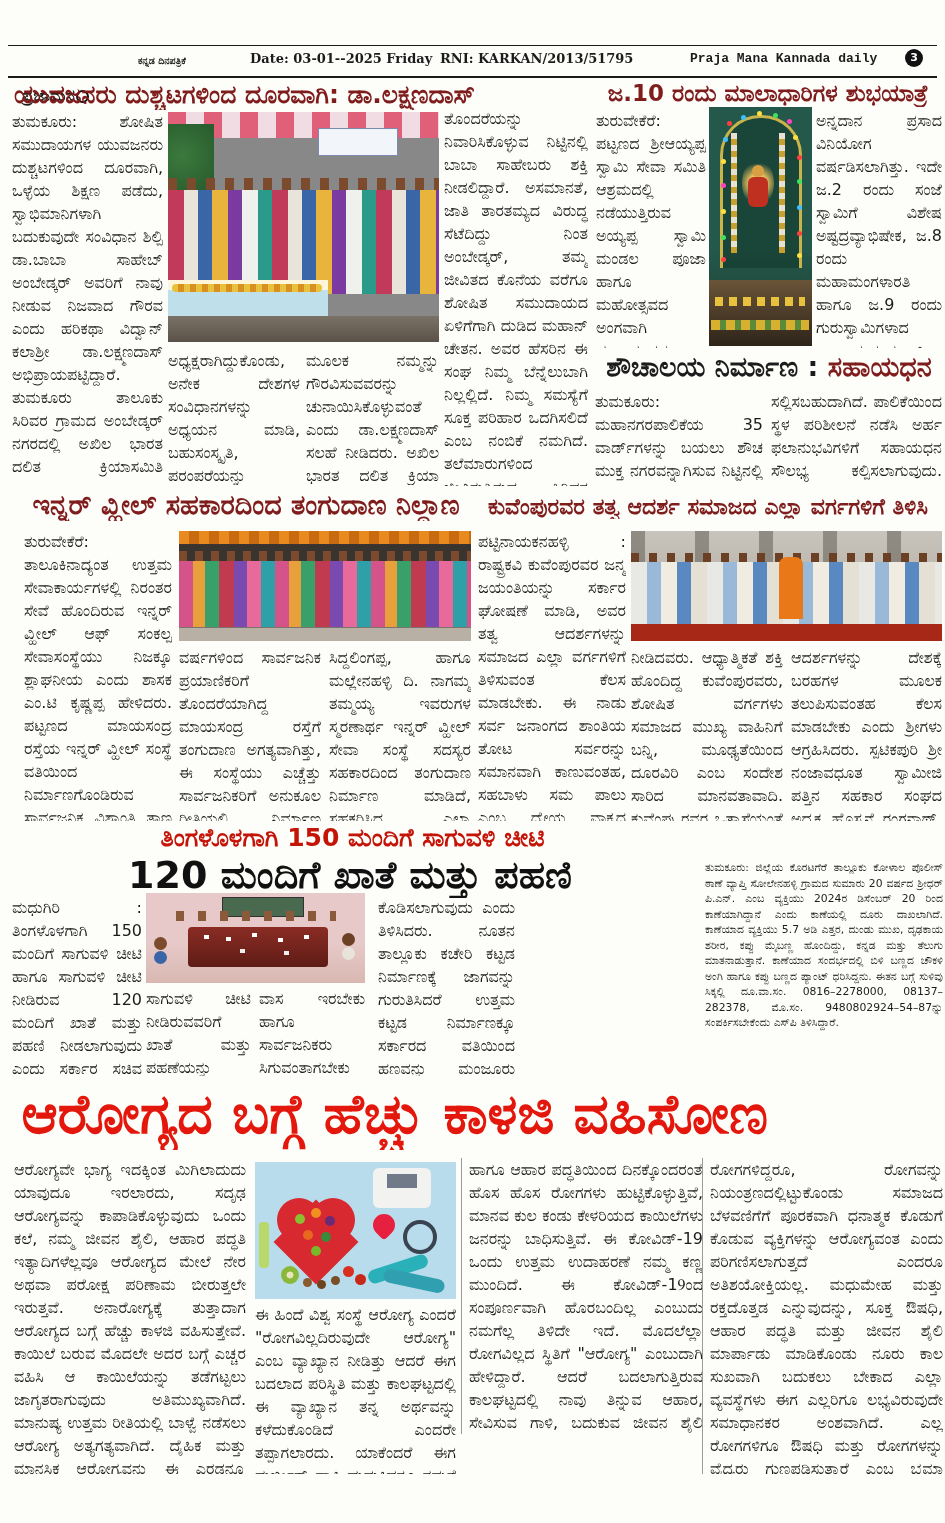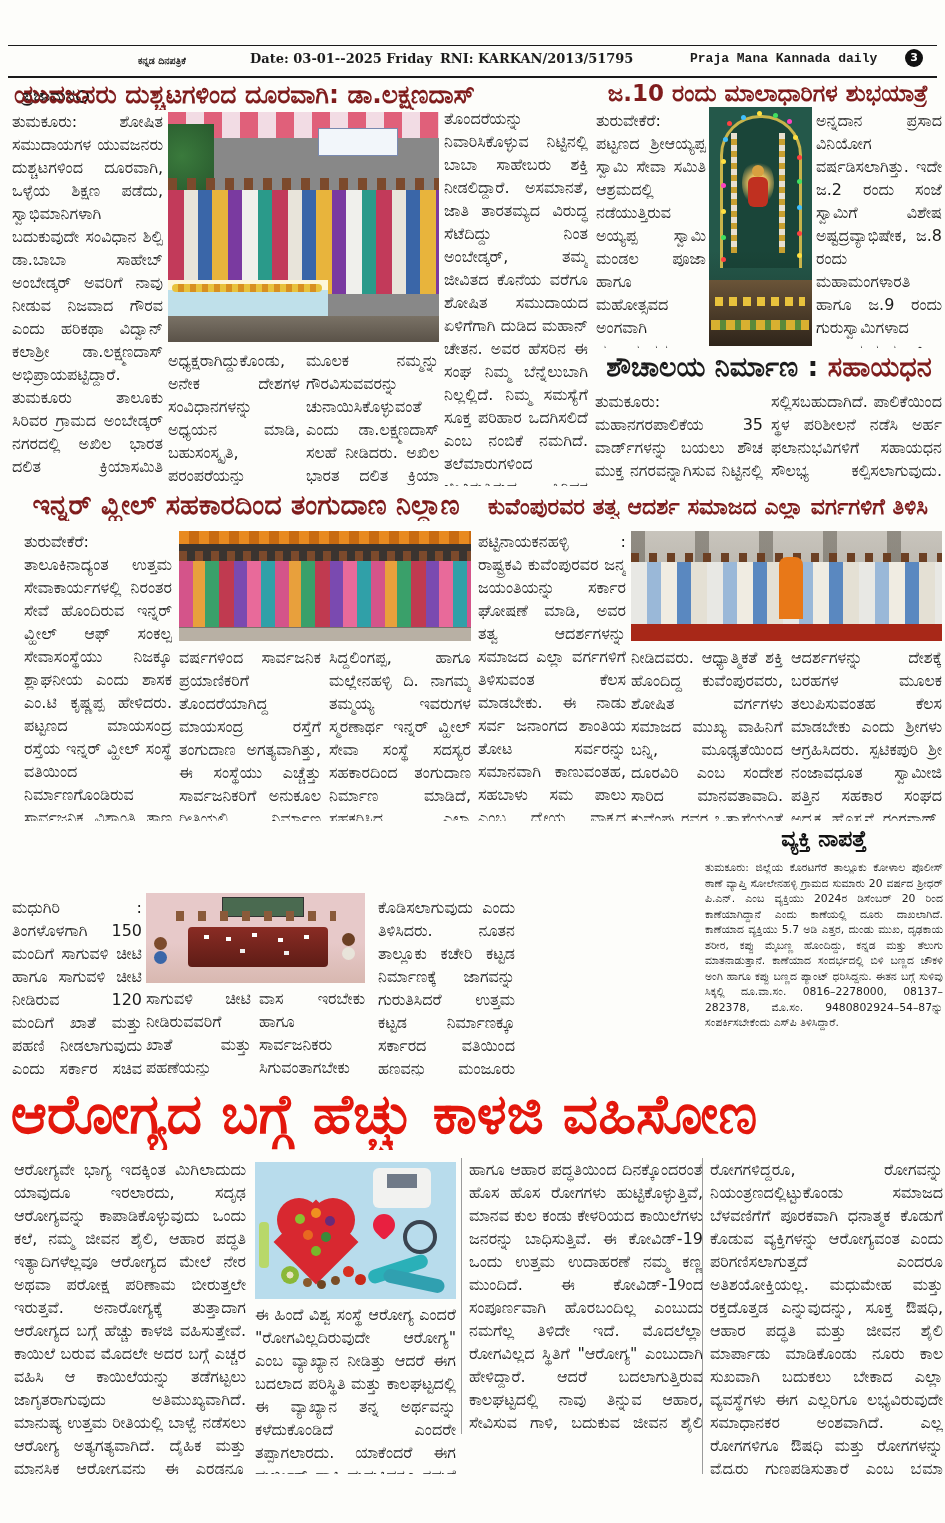--- a/index.html
+++ b/index.html
@@ -83,21 +83,21 @@
   .pF-bps{left:132px;top:12px;width:30px;height:14px;background:#707a88;}
   .pF-steth{left:148px;top:58px;width:26px;height:26px;border-radius:50%;border:4px solid #3a4450;background:rgba(0,0,0,0);}
   .pF-heart{left:118px;top:52px;width:22px;height:22px;border-radius:50% 50% 4px 50%;transform:rotate(45deg);background:#e82040;}
   .pF-d1{left:112px;top:100px;width:62px;height:14px;border-radius:7px;background:#2ab0b8;transform:rotate(-18deg);}
   .pF-d2{left:128px;top:112px;width:62px;height:14px;border-radius:7px;background:#30a0b0;transform:rotate(12deg);}
   .pF-tom{left:88px;top:104px;width:11px;height:11px;border-radius:50%;background:#d83020;box-shadow:12px 8px 0 #c82818;}
   .pF-nut{left:48px;top:116px;width:9px;height:9px;border-radius:50%;background:#8a5a2c;box-shadow:14px 2px 0 #6e4420,28px -2px 0 #7a4e26;}
   .pF-kiwi{left:26px;top:104px;width:18px;height:18px;border-radius:50%;background:radial-gradient(circle,#e8e4c0 0 25%,#8ab838 30%);}
   .pF-cel{left:4px;top:60px;width:10px;height:46px;border-radius:4px;background:#b8d86a;}
   
-  .bighl{position:absolute;left:0;top:1078px;width:768px;height:72px;text-align:center;font-weight:bold;
+  .bighl{position:absolute;left:0;top:1078px;width:768px;height:72px;text-align:right;font-weight:bold;
          font-size:55px;color:#e3170c;white-space:nowrap;overflow:hidden;line-height:72px;}
   .kicker{position:absolute;left:30px;top:823px;width:645px;text-align:center;font-weight:bold;font-size:25px;color:#c41407;white-space:nowrap;overflow:hidden;}
   .hl120{position:absolute;left:20px;top:853px;width:660px;text-align:center;font-weight:bold;font-size:38px;color:#111;white-space:nowrap;overflow:hidden;}
   .misstitle{position:absolute;left:705px;top:826px;width:238px;text-align:center;font-weight:bold;font-size:22px;color:#111;}
 </style>
 </head>
 <body>
 
 <div id="page">
 
@@ -165,34 +165,35 @@
   <div class="photo pD" style="left:631px;top:531px;width:311px;height:110px;">
     <div class="pD-pillars"></div>
     <div class="pD-heads"></div>
     <div class="pD-men"></div>
     <div class="pD-swami"></div>
     <div class="pD-carpet"></div>
   </div>
   <div class="col" style="left:631px;top:646px;width:152px;height:175px;">ನೀಡಿದವರು. ಆಧ್ಯಾತ್ಮಿಕತೆ ಶಕ್ತಿ ಹೊಂದಿದ್ದ ಕುವೆಂಪುರವರು, ಶೋಷಿತ ವರ್ಗಗಳು ಸಮಾಜದ ಮುಖ್ಯ ವಾಹಿನಿಗೆ ಬನ್ನಿ, ಮೂಢ್ಯತೆಯಿಂದ ದೂರವಿರಿ ಎಂಬ ಸಂದೇಶ ಸಾರಿದ ಮಾನವತಾವಾದಿ. ಕುವೆಂಪು ರವರ ಒತ್ತಾಸೆಯಂತೆ ಕನ್ನಡ ಭಾಷೆಗೆ ಶಾಸ್ತ್ರೀಯ ಸ್ಥಾನಮಾನ ದೊರಕ ಬೇಕೆಂಬ ಉದ್ದೇಶ ಈಡೇರಿದ್ದು. ಸರ್ಕಾರ ರಾಷ್ಟ್ರಕವಿ ಕುವೆಂಪುರವರ ಬಗ್ಗೆ ಹೆಚ್ಚು ಒಲವು ಹೊಂದಿ ಅವರ ಜನ್ಮದಿನವನ್ನು ಸರ್ಕಾರಿ ಜಯಂತಿ ಕಾರ್ಯಕ್ರಮ ಎಂದು ಘೋಷಣೆ ಮಾಡಿ ಅವರ ತತ್ವ</div>
   <div class="col" style="left:791px;top:646px;width:151px;height:175px;">ಆದರ್ಶಗಳನ್ನು ದೇಶಕ್ಕೆ ಬರಹಗಳ ಮೂಲಕ ತಲುಪಿಸುವಂತಹ ಕೆಲಸ ಮಾಡಬೇಕು ಎಂದು ಶ್ರೀಗಳು ಆಗ್ರಹಿಸಿದರು. ಸ್ಪಟಿಕಪುರಿ ಶ್ರೀ ನಂಜಾವಧೂತ ಸ್ವಾಮೀಜಿ ಪತ್ತಿನ ಸಹಕಾರ ಸಂಘದ ಅಧ್ಯಕ್ಷ ಹೊಸ್ಮನೆ ರಂಗನಾಥ್, ಗೌರವಾಧ್ಯಕ್ಷ ಇ. ಶಿವಾನಂದ್, ಅರುಣೋದಯ ವಿದ್ಯಾ ಸಂಸ್ಥೆಯ ಅಧ್ಯಕ್ಷ ಕೆ. ಮಂಜುನಾಥ್, ತಮ್ಮಣ್ಣ ಮುಖಂಡ ರಾಜಣ್ಣ, ಶಿವಣ್ಣ, ಕೃಷ್ಣಪ್ಪ, ನಿರಂಜನ್, ಪಿಡಿಒ ಲಕ್ಷ್ಮಿಬಾಯಿ, ಕ್ಯಾದಿಗುಂಟೆ ಲಕ್ಷ್ಮಿಕಾಂತ್, ಚಂದ್ರಶೇಖರ್ ಸೇರಿದಂತೆ ಹಲವಾರು ಮುಖಂಡರು ಹಾಜರಿದ್ದರು.</div>
 
+  <div class="kicker">ತಿಂಗಳೊಳಗಾಗಿ 150 ಮಂದಿಗೆ ಸಾಗುವಳಿ ಚೀಟಿ</div>
+  <div class="hl120">120 ಮಂದಿಗೆ ಖಾತೆ ಮತ್ತು ಪಹಣಿ</div>
   <div class="col" style="left:12px;top:896px;width:130px;height:180px;">ಮಧುಗಿರಿ : ತಿಂಗಳೊಳಗಾಗಿ 150 ಮಂದಿಗೆ ಸಾಗುವಳಿ ಚೀಟಿ ಹಾಗೂ ಸಾಗುವಳಿ ಚೀಟಿ ನೀಡಿರುವ 120 ಮಂದಿಗೆ ಖಾತೆ ಮತ್ತು ಪಹಣಿ ನೀಡಲಾಗುವುದು ಎಂದು ಸರ್ಕಾರ ಸಚಿವ ಕೆ.ಎನ್.ರಾಜಣ್ಣ ತಿಳಿಸಿದರು. ಪಟ್ಟಣದ ತಾಲ್ಲೂಕು ಕಚೇರಿಯಲ್ಲಿ ಬುಧವಾರ ಬಗರ್ ಹುಕುಂ ಸಕ್ರಮೀಕರಣ ಸಮಿತಿ ಸಭೆಯ ಅಧ್ಯಕ್ಷತೆ ವಹಿಸಿ ಮಾತನಾಡಿದ ಅವರು, ಹಲವು ವರ್ಷಗಳಿಂದ ಸಾಗುವಳಿ ಚೀಟಿ ನೀಡಿರುವವರಿಗೆ ಖಾತೆ ಮತ್ತು ಪಹಣೆಯನ್ನು ಮಾಡಿಕೊಡಬೇಕೆಂದು ತಹಶೀಲ್ದಾರ್ ಅವರಿಗೆ ಸೂಚಿಸಿದರು. ಮಧುಗಿರಿಗೆ ಕಂದಾಯ ಸಚಿವ ಕೃಷ್ಣ ಭೈರೇಗೌಡ ಅವರನ್ನು ಕರೆಸಿ ಅವರ ಮೂಲಕವೇ ಸಾಗುವಳಿ ಚೀಟಿ ಹಾಗೂ</div>
   <div class="photo pE" style="left:146px;top:893px;width:219px;height:90px;">
     <div class="pE-window"></div>
     <div class="pE-row"></div>
     <div class="pE-table"></div>
     <div class="pE-papers"></div>
     <div class="pE-p1"></div>
     <div class="pE-p2"></div>
   </div>
   <div class="col" style="left:146px;top:987px;width:105px;height:89px;">ಸಾಗುವಳಿ ಚೀಟಿ ನೀಡಿರುವವರಿಗೆ ಖಾತೆ ಮತ್ತು ಪಹಣೆಯನ್ನು ವಿತರಿಸುವ ಕಾರ್ಯಕ್ರಮವನ್ನು ಆಯೋಜಿಸಲಾಗುವುದು ಎಂದು ತಿಳಿಸಿದರು. 14 ಮಂದಿಗೆ ಸಾಗುವಳಿ ಚೀಟಿ ನೀಡಲು ಸಭೆಯಲ್ಲಿ ಅನುಮೋದಿಸಲಾಯಿತು. ಕಂದಾಯ ನಿರೀಕ್ಷಕರು ಹಾಗೂ ಗ್ರಾಮ ಲೆಕ್ಕಿಗರು ಸ್ಥಳೀಯವಾಗಿ</div>
   <div class="col" style="left:259px;top:987px;width:106px;height:89px;">ವಾಸ ಇರಬೇಕು ಹಾಗೂ ಸಾರ್ವಜನಿಕರು ಸಿಗುವಂತಾಗಬೇಕು ಮತ್ತು ಸಾರ್ವಜನಿಕರಿಂದ ದೂರುಗಳು ಬಾರದಂತೆ ಎಲ್ಲರೂ ಕೆಲಸಗಳನ್ನು ಮಾಡಬೇಕು ಎಂದು ತಿಳಿಸಿದರು. ತಾಲ್ಲೂಕಿನಲ್ಲಿ ಅವಶ್ಯತೆ ಇರುವ ಕಡೆಗಳಲ್ಲಿ ನಾಡಕಚೇರಿಗಳ ಕಟ್ಟಡ ನಿರ್ಮಾಣಕ್ಕೆ ಅನುದಾನ</div>
   <div class="col" style="left:378px;top:896px;width:137px;height:180px;">ಕೊಡಿಸಲಾಗುವುದು ಎಂದು ತಿಳಿಸಿದರು. ನೂತನ ತಾಲ್ಲೂಕು ಕಚೇರಿ ಕಟ್ಟಡ ನಿರ್ಮಾಣಕ್ಕೆ ಜಾಗವನ್ನು ಗುರುತಿಸಿದರೆ ಉತ್ತಮ ಕಟ್ಟಡ ನಿರ್ಮಾಣಕ್ಕೂ ಸರ್ಕಾರದ ವತಿಯಿಂದ ಹಣವನ್ನು ಮಂಜೂರು ಮಾಡಿಸಲಾಗುವುದು ಎಂದರು. ಉಪವಿಭಾಗಾಧಿಕಾರಿ ಗೋಟೂರು ಶಿವಪ್ಪ, ತಹಶೀಲ್ದಾರ್ ಶಿರಿನ್ ತಾಜ್, ಬಗರ್ ಹುಕುಂ ಸಮಿತಿ ಸದಸ್ಯರಾದ ಎಂ.ಎಸ್.ಮಲ್ಲಿಕಾರ್ಜುನಯ್ಯ, ಸೊಸೈಟಿ ರಾಮಣ್ಣ, ತಾ.ಪಂ.ಇಓ ಲಕ್ಷ್ಮಣ್, ಎಪಿ ಮಧುಸೂದನ್, ಅರಣ್ಯ ಇಲಾಖೆ ಅಧಿಕಾರಿ ಸುರೇಶ್, ಕಂದಾಯ ನಿರೀಕ್ಷಕ ಹಾಗೂ ಗ್ರಾಮ ಲೆಕ್ಕಿಗರು ಹಾಜರಿದ್ದರು.</div>
 
-  <div class="misstitle">ವ್ಯಕ್ತಿ ನಾಪತ್ತೆ</div>
   <div class="col" style="left:705px;top:860px;width:238px;height:216px;font-size:10.8px;">ತುಮಕೂರು: ಜಿಲ್ಲೆಯ ಕೊರಟಗೆರೆ ತಾಲ್ಲೂಕು ಕೋಳಾಲ ಪೊಲೀಸ್ ಠಾಣೆ ವ್ಯಾಪ್ತಿ ಸೋಲೇನಹಳ್ಳಿ ಗ್ರಾಮದ ಸುಮಾರು 20 ವರ್ಷದ ಶ್ರೀಧರ್ ಪಿ.ಎನ್. ಎಂಬ ವ್ಯಕ್ತಿಯು 2024ರ ಡಿಸೆಂಬರ್ 20 ರಿಂದ ಕಾಣೆಯಾಗಿದ್ದಾನೆ ಎಂದು ಕಾಣೆಯಲ್ಲಿ ದೂರು ದಾಖಲಾಗಿದೆ. ಕಾಣೆಯಾದ ವ್ಯಕ್ತಿಯು 5.7 ಅಡಿ ಎತ್ತರ, ದುಂಡು ಮುಖ, ದೃಢಕಾಯ ಶರೀರ, ಕಪ್ಪು ಮೈಬಣ್ಣ ಹೊಂದಿದ್ದು, ಕನ್ನಡ ಮತ್ತು ತೆಲುಗು ಮಾತನಾಡುತ್ತಾನೆ. ಕಾಣೆಯಾದ ಸಂದರ್ಭದಲ್ಲಿ ಬಿಳಿ ಬಣ್ಣದ ಚೌಕಳಿ ಅಂಗಿ ಹಾಗೂ ಕಪ್ಪು ಬಣ್ಣದ ಪ್ಯಾಂಟ್ ಧರಿಸಿದ್ದನು. ಈತನ ಬಗ್ಗೆ ಸುಳಿವು ಸಿಕ್ಕಲ್ಲಿ ದೂ.ವಾ.ಸಂ. 0816–2278000, 08137–282378, ಮೊ.ಸಂ. 9480802924–54–87ನ್ನು ಸಂಪರ್ಕಿಸಬೇಕೆಂದು ಎಸ್‌ಪಿ ತಿಳಿಸಿದ್ದಾರೆ.</div>
 
   <div class="bighl">ಆರೋಗ್ಯದ ಬಗ್ಗೆ ಹೆಚ್ಚು ಕಾಳಜಿ ವಹಿಸೋಣ</div>
   <div class="col" style="left:14px;top:1158px;width:232px;height:316px;">ಆರೋಗ್ಯವೇ ಭಾಗ್ಯ ಇದಕ್ಕಿಂತ ಮಿಗಿಲಾದುದು ಯಾವುದೂ ಇರಲಾರದು, ಸದೃಢ ಆರೋಗ್ಯವನ್ನು ಕಾಪಾಡಿಕೊಳ್ಳುವುದು ಒಂದು ಕಲೆ, ನಮ್ಮ ಜೀವನ ಶೈಲಿ, ಆಹಾರ ಪದ್ಧತಿ ಇತ್ಯಾದಿಗಳೆಲ್ಲವೂ ಆರೋಗ್ಯದ ಮೇಲೆ ನೇರ ಅಥವಾ ಪರೋಕ್ಷ ಪರಿಣಾಮ ಬೀರುತ್ತಲೇ ಇರುತ್ತವೆ. ಅನಾರೋಗ್ಯಕ್ಕೆ ತುತ್ತಾದಾಗ ಆರೋಗ್ಯದ ಬಗ್ಗೆ ಹೆಚ್ಚು ಕಾಳಜಿ ವಹಿಸುತ್ತೇವೆ. ಕಾಯಿಲೆ ಬರುವ ಮೊದಲೇ ಅದರ ಬಗ್ಗೆ ಎಚ್ಚರ ವಹಿಸಿ ಆ ಕಾಯಿಲೆಯನ್ನು ತಡೆಗಟ್ಟಲು ಜಾಗೃತರಾಗುವುದು ಅತಿಮುಖ್ಯವಾಗಿದೆ. ಮಾನುಷ್ಯ ಉತ್ತಮ ರೀತಿಯಲ್ಲಿ ಬಾಳ್ವೆ ನಡೆಸಲು ಆರೋಗ್ಯ ಅತ್ಯಗತ್ಯವಾಗಿದೆ. ದೈಹಿಕ ಮತ್ತು ಮಾನಸಿಕ ಆರೋಗ್ಯವನ್ನು ಈ ಎರಡನ್ನೂ ಕಾಪಾಡಿಕೊಳ್ಳಲು ಆರೋಗ್ಯ ಕಾಳಜಿಯನ್ನು, ಜನಸಾಮಾನ್ಯರಲ್ಲಿ ಅರಿವು ಮೂಡಿಸಲು ಪ್ರತಿವರ್ಷ ವಿಶ್ವ ಆರೋಗ್ಯ ಸಂಸ್ಥೆಯೂ ಏಪ್ರಿಲ್ 7 ರಂದು ಆಚರಿಸಲಾಗಿದೆ. ವಿಶ್ವ ಆರೋಗ್ಯ ಸಂಸ್ಥೆ ಮೊದಲ ಬಾರಿಗೆ 1950 ಏಪ್ರಿಲ್ 7 ರಂದು "ವಿಶ್ವ ಆರೋಗ್ಯ ದಿನ"ವನ್ನು ಆಚರಿಸಲಾಗಿತ್ತು. ಪ್ರತಿ ವರ್ಷವು ಏ.7 ರಂದು ಆರೋಗ್ಯ ರಕ್ಷಣೆ, ಕಾಳಜಿಯ ಕುರಿತಂತೆ ಸಾರ್ವಜನಿಕರಲ್ಲಿ ಅರಿವು ಮೂಡಿಸುವ ಹತ್ತು ಹಲವು ಕಾರ್ಯಕ್ರಮಗಳೊಂದಿಗೆ ವಿಶ್ವ ಆರೋಗ್ಯ ದಿನವನ್ನು ಆಚರಿಸಿಕೊಂಡು ಬರಲಾಗುತ್ತಿದೆ. ಆರೋಗ್ಯ ರಕ್ಷಣೆಯ ನಿಟ್ಟಿನಲ್ಲಿ ಜನರಿಗೆ ಮಾರ್ಗದರ್ಶನ ನೀಡುವ ಜೊತೆಗೆ ನೈರ್ಮಲ್ಯಯುಕ್ತ ಸಮಾಜಕ್ಕೆ ಅಗತ್ಯವಾದ ಸ್ವತಂತ್ರ್ಯ, ಅಭ್ಯಾಸಗಳು ನೀರಿನ ಸಂರಕ್ಷಣೆ, ಪರಿಸರ ಸ್ವಚ್ಛತೆ ಹಾಗೂ ಆಯಾಯ ಕಾಲಕ್ಕೆ ತೆಗೆದುಕೊಳ್ಳಬೇಕಾದ ಔಷಧಗಳು, ಆರೋಗ್ಯ ಸಮಸ್ಯೆಗಳ ತ್ವರಿತ ತಪಾಸಣೆ ಮತ್ತು ಚಿಕಿತ್ಸೆ ಮುಂತಾದ ವಿಷಯಗಳ ಬಗ್ಗೆ ಈ ದಿನದಂದು ಜನರಲ್ಲಿ ಜಾಗೃತಿ ಮೂಡಿಸಲಾಗುತ್ತದೆ.</div>
   <div class="photo pF" style="left:255px;top:1162px;width:201px;height:137px;">
     <div class="pF-h1"></div>
     <div class="pF-h2"></div>
     <div class="pF-h3"></div>
     <div class="pF-fruit"></div>
     <div class="pF-kiwi"></div>

